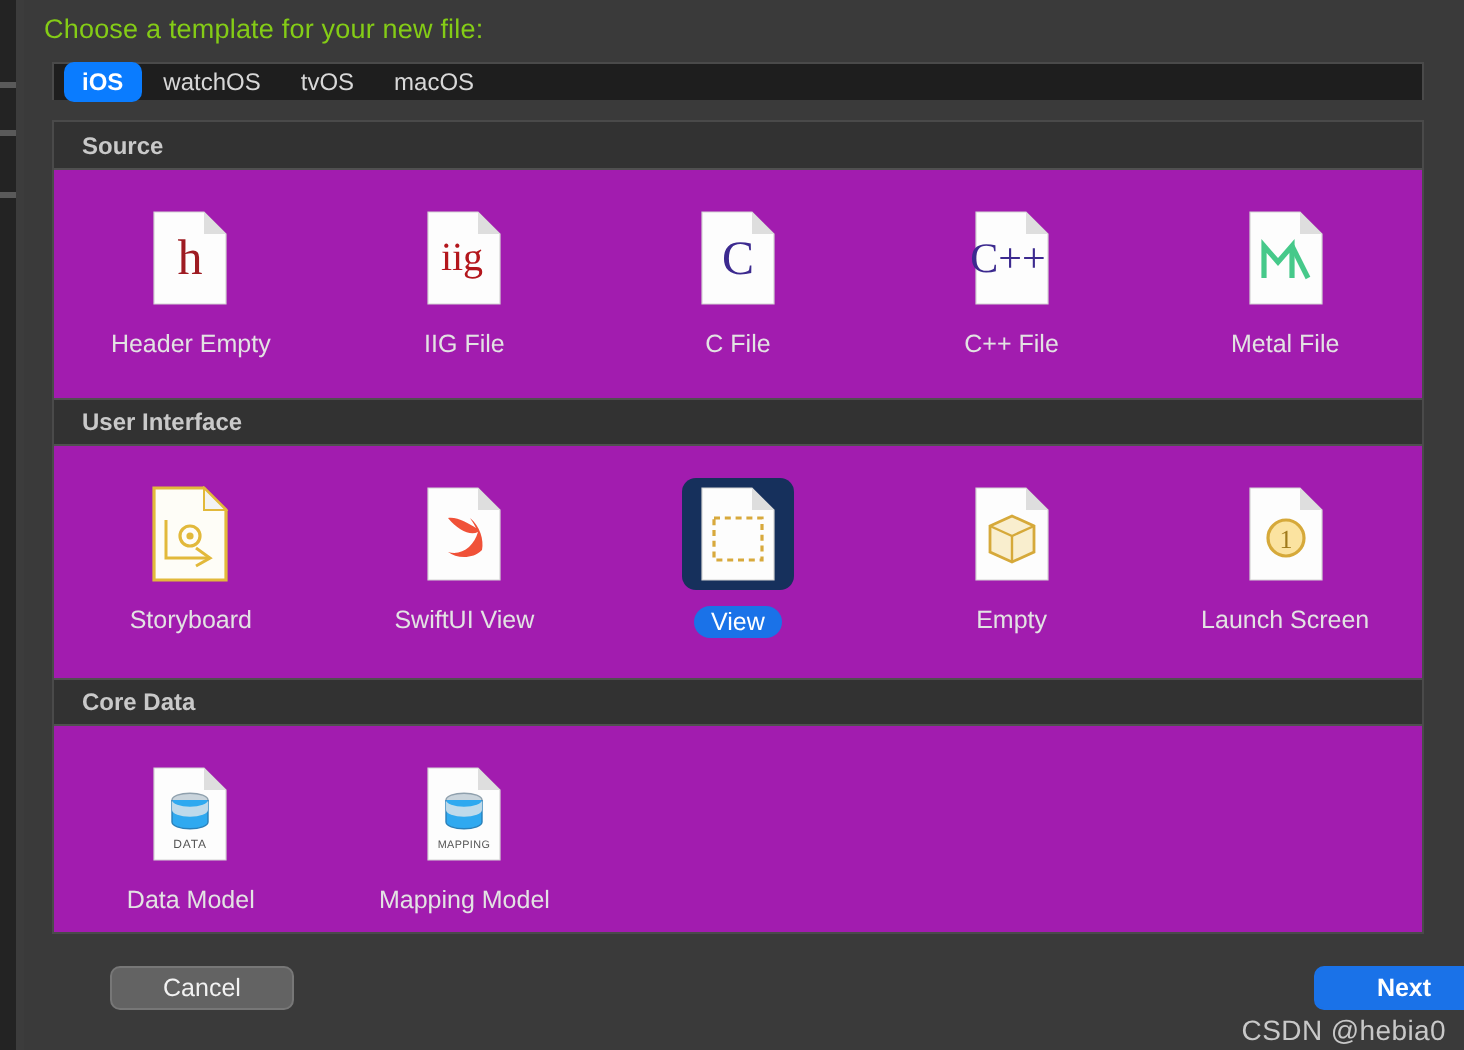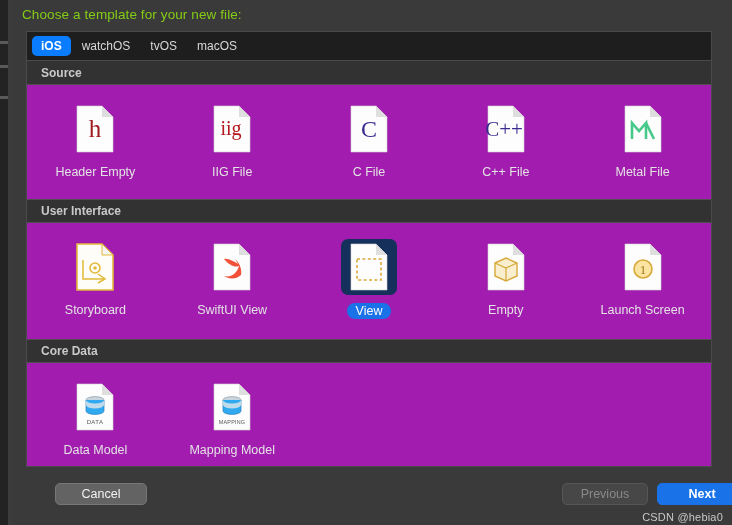--- a/index.html
+++ b/index.html
@@ -46,21 +46,21 @@
     left: 10px; top: 7px;
     font-size: 13.5px;
     color: #84cc16;
     letter-spacing: 0.1px;
   }
 
   
   .toolbar {
     position: absolute;
     left: 14px; top: 31px;
-    width: 686px; height: 29px;
+    width: 686px; height: 19px;
     background: #1e1e1e;
     border: 1px solid #4a4a4a;
     border-bottom: none;
     display: flex;
     align-items: center;
   }
   .tabs { display: flex; align-items: center; padding-left: 5px; gap: 2px; }
   .tab {
     font-size: 12px;
     color: #d8d8d8;
@@ -182,21 +182,21 @@
     background: #1a72e8;
     border-color: #1a72e8;
     color: #ffffff;
     font-weight: 600;
   }
 
   .watermark {
     position: absolute;
     right: 9px;
     bottom: 2px;
-    font-size: 11px;
+    font-size: 14px;
     color: #c8c8c8;
     letter-spacing: 0.2px;
   }
 </style>
 </head>
 <body>
 
 <div class="behind-strip"></div>
 <div class="behind-strip2"></div>
 <div class="behind-tick" style="top:41px"></div>
@@ -379,17 +379,16 @@
         <div class="cell-label">Mapping Model</div>
       </div>
 
       <div></div>
         <div></div>
         <div></div>
     </div>
   </div>
 
   <div class="btn btn-cancel">Cancel</div>
-  <div class="btn btn-previous">Previous</div>
   <div class="btn btn-next">Next</div>
 
   <div class="watermark">CSDN @hebia0</div>
 </div>
 
 </body></html>

